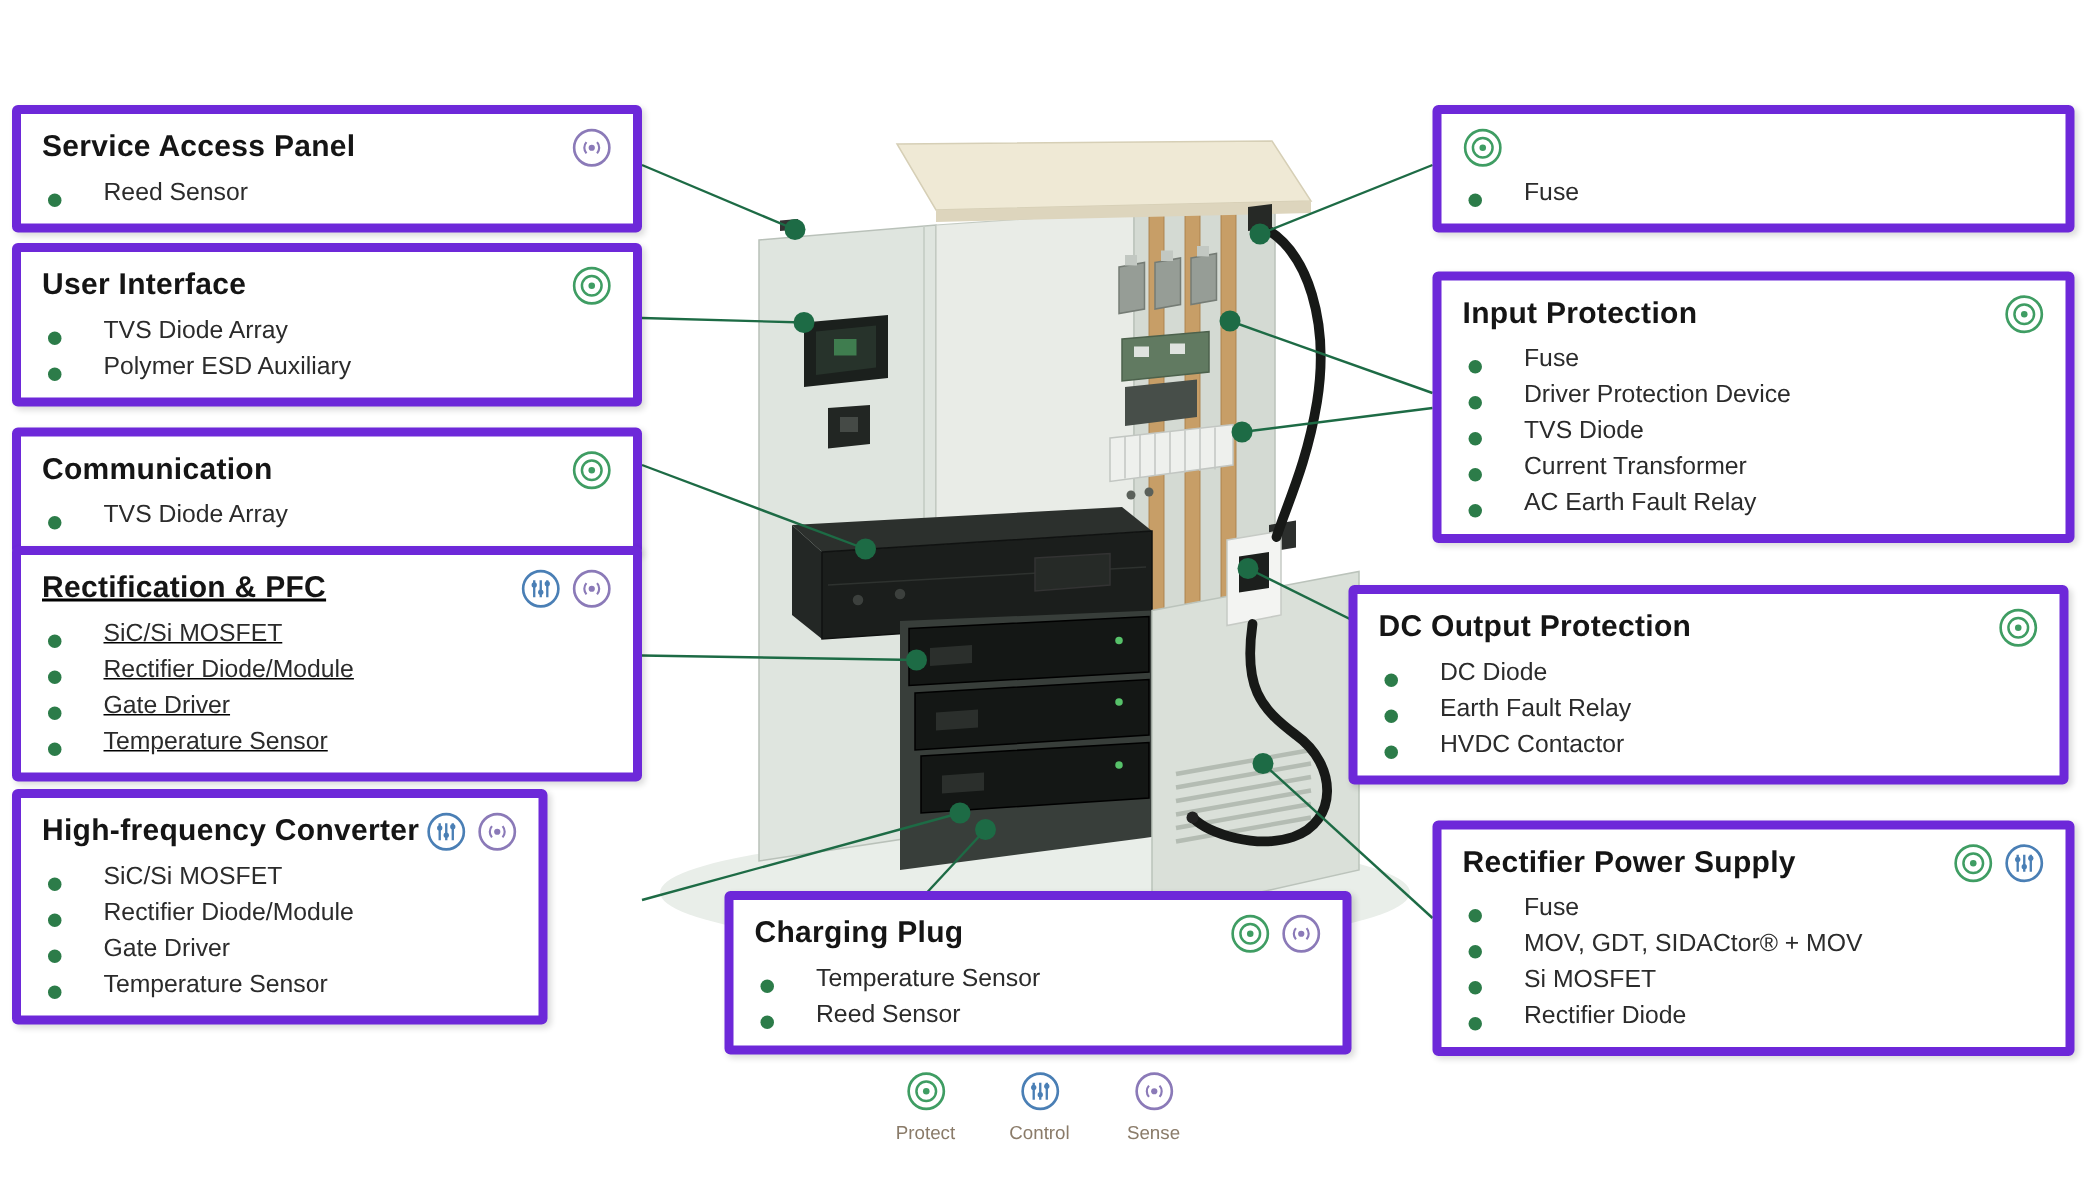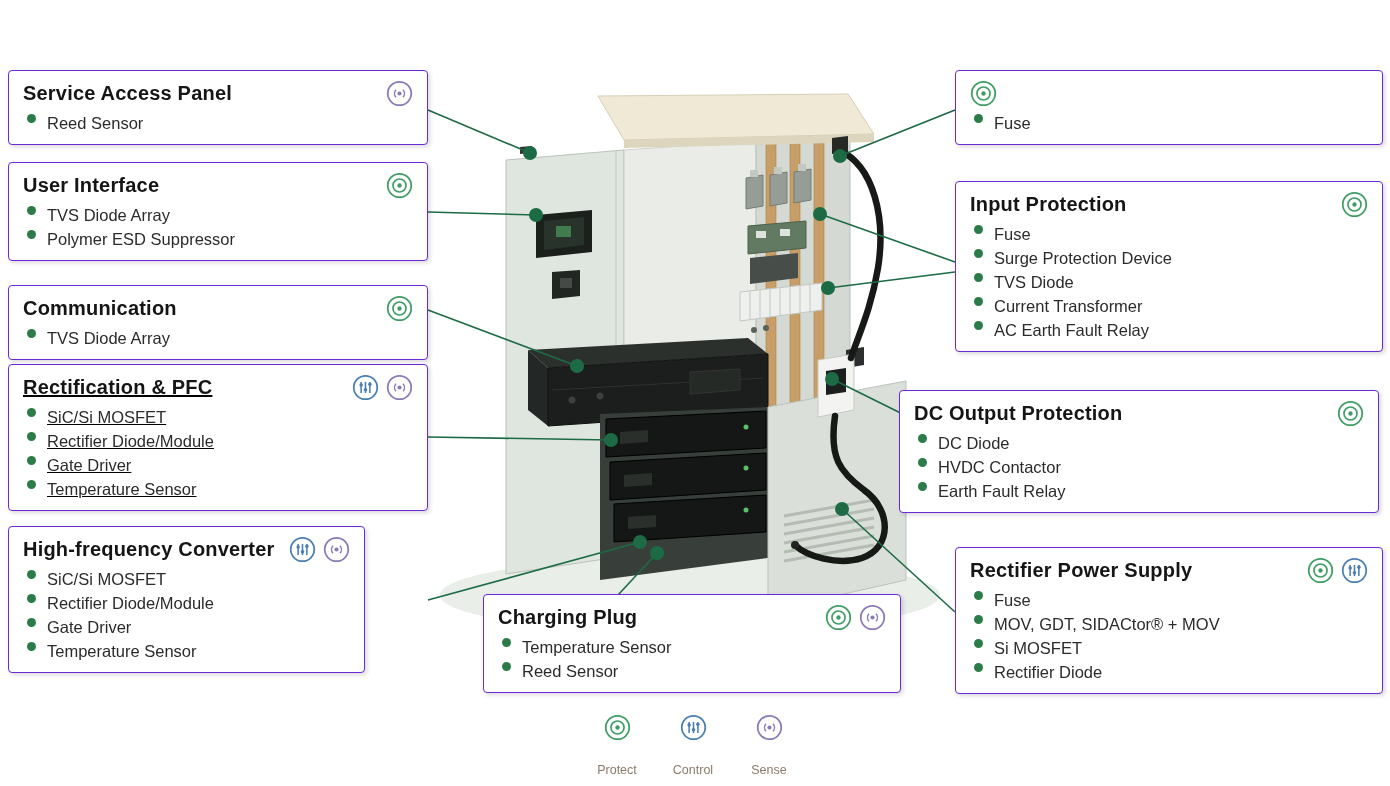--- a/index.html
+++ b/index.html
@@ -1,33 +1,33 @@
 <!DOCTYPE html>
 <html><head>
 <meta charset="utf-8">
 <style>
   html,body{margin:0;padding:0;background:#fff;}
   .canvas{position:relative;width:1390px;height:786px;background:#ffffff;overflow:hidden;
           font-family:"Liberation Sans",sans-serif;}
   .scene{position:absolute;left:0;top:0;z-index:1;}
-  .card{position:absolute;background:#ffffff;border:1px solid #6d28d9;border-radius:4px;
+  .card{position:absolute;background:#ffffff;border:6px solid #6d28d9;border-radius:4px;
         box-shadow:2px 2px 4px rgba(0,0,0,.15);padding:9px 14px 11px 14px;box-sizing:border-box;z-index:2;}
   .card-head{display:flex;align-items:center;justify-content:space-between;margin-bottom:7px;}
   .card-title{font-size:20px;font-weight:700;color:#151515;letter-spacing:.2px;white-space:nowrap;}
   .badges{display:flex;gap:7px;align-items:center;}
   .badge{width:27px;height:27px;display:block;}
   .badge.protect{color:#3f9d63;}
   .badge.control{color:#4a7fb5;}
   .badge.sense{color:#8b7ab8;}
-  .item{display:flex;align-items:flex-start;gap:11px;margin:5px 0 0 4px;}
+  .item{display:flex;align-items:flex-end;gap:28px;margin:5px 0 0 4px;}
   .bullet{width:9px;height:9px;border-radius:50%;background:#2c7c49;flex:0 0 auto;}
   .item-text{font-size:16.5px;color:#2b2b2b;}
   .legend{position:absolute;left:585px;top:714px;display:flex;gap:12px;z-index:2;}
   .legend-item{display:flex;flex-direction:column;align-items:center;width:64px;}
-  .legend-label{margin-top:22px;font-size:12.5px;color:#8a7b69;}
+  .legend-label{margin-top:7px;font-size:12.5px;color:#8a7b69;}
   #card-sap{left:8px;top:70px;width:420px;}
   #card-ui{left:8px;top:162px;width:420px;}
   #card-comm{left:8px;top:285px;width:420px;}
   #card-rect{left:8px;top:364px;width:420px;text-decoration:underline;}
   #card-hfc{left:8px;top:526px;width:357px;}
   #card-plug{left:483px;top:594px;width:418px;}
   #card-pdu{left:955px;top:70px;width:428px;}
   #card-inp{left:955px;top:181px;width:428px;}
   #card-dco{left:899px;top:390px;width:480px;}
   #card-aux{left:955px;top:547px;width:428px;}
@@ -217,21 +217,21 @@
             <use href="#sym-protect"></use>
           </svg>
         </div>
     </div>
     <div class="item">
       <span class="bullet"></span>
       <span class="item-text">TVS Diode Array</span>
     </div>
     <div class="item">
       <span class="bullet"></span>
-      <span class="item-text">Polymer ESD Suppressor</span>
+      <span class="item-text">Polymer ESD Auxiliary</span>
     </div>
   </div>
 
   <div class="card" id="card-comm">
     <div class="card-head">
       <div class="card-title">Communication</div>
       <div class="badges">
           <svg class="badge protect" viewBox="0 0 26 26">
             <use href="#sym-protect"></use>
           </svg>
@@ -347,21 +347,21 @@
             <use href="#sym-protect"></use>
           </svg>
         </div>
     </div>
     <div class="item">
       <span class="bullet"></span>
       <span class="item-text">Fuse</span>
     </div>
     <div class="item">
       <span class="bullet"></span>
-      <span class="item-text">Surge Protection Device</span>
+      <span class="item-text">Driver Protection Device</span>
     </div>
     <div class="item">
       <span class="bullet"></span>
       <span class="item-text">TVS Diode</span>
     </div>
     <div class="item">
       <span class="bullet"></span>
       <span class="item-text">Current Transformer</span>
     </div>
     <div class="item">
@@ -378,25 +378,25 @@
             <use href="#sym-protect"></use>
           </svg>
         </div>
     </div>
     <div class="item">
       <span class="bullet"></span>
       <span class="item-text">DC Diode</span>
     </div>
     <div class="item">
       <span class="bullet"></span>
+      <span class="item-text">Earth Fault Relay</span>
+    </div>
+    <div class="item">
+      <span class="bullet"></span>
       <span class="item-text">HVDC Contactor</span>
-    </div>
-    <div class="item">
-      <span class="bullet"></span>
-      <span class="item-text">Earth Fault Relay</span>
     </div>
   </div>
 
   <div class="card" id="card-aux">
     <div class="card-head">
       <div class="card-title">Rectifier Power Supply</div>
       <div class="badges">
           <svg class="badge protect" viewBox="0 0 26 26">
             <use href="#sym-protect"></use>
           </svg>

